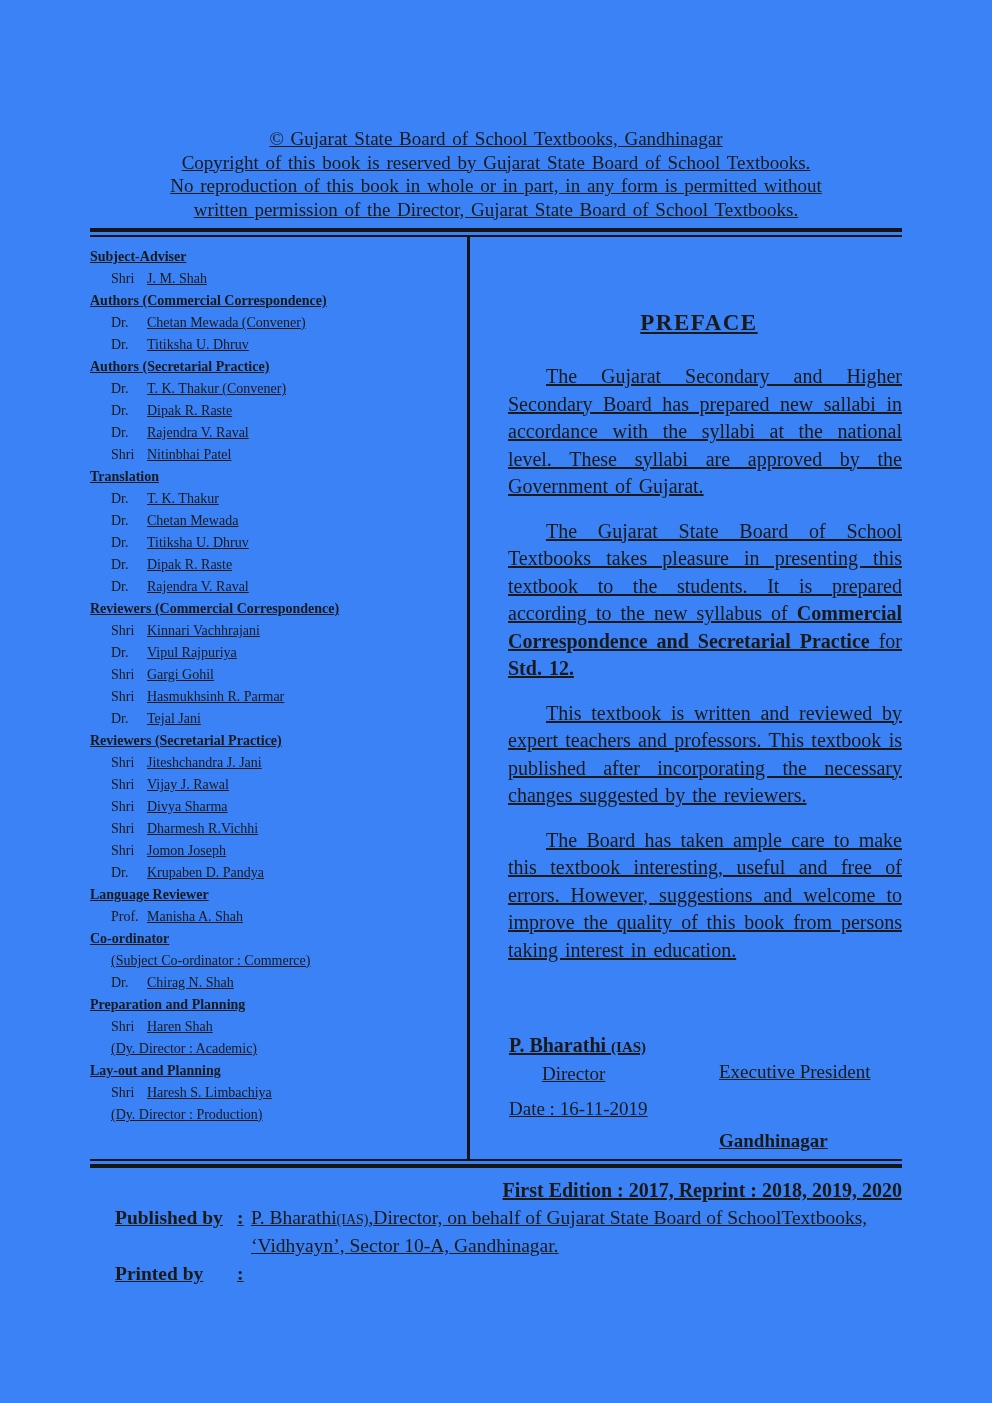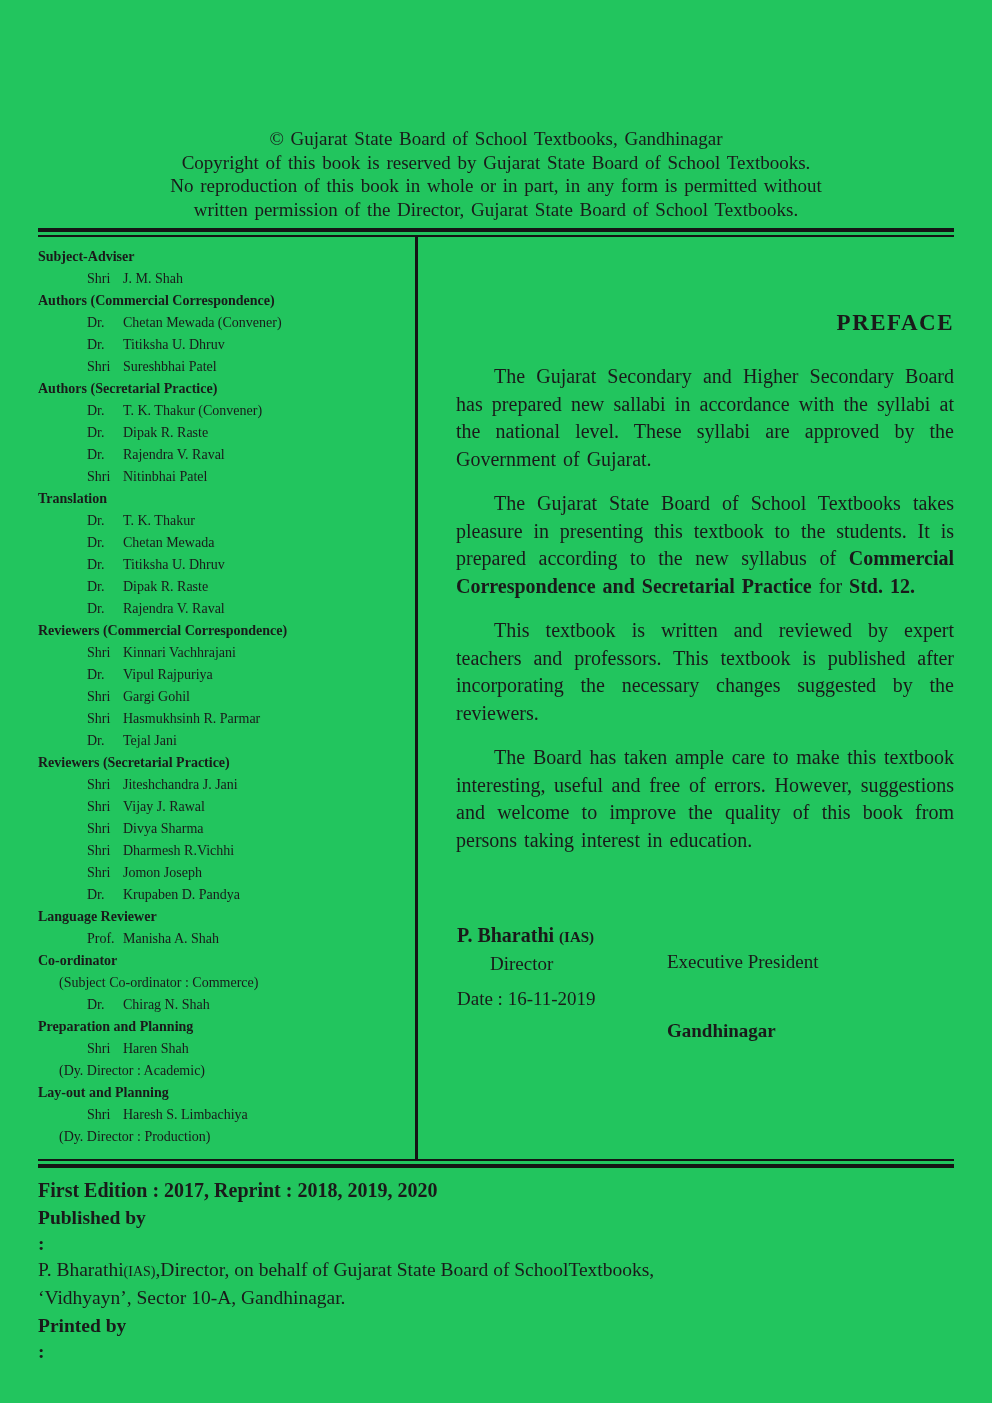--- a/index.html
+++ b/index.html
@@ -1,26 +1,27 @@
 <!DOCTYPE html>
 <html><head>
 <meta charset="utf-8">
 <style>
   :root{ --ink:#1a1a1a; --rule:#151515; }
   html,body{ margin:0; padding:0; background:#ffffff; }
   .page{
     position:relative;
     width:992px; height:1403px;
     margin:0 auto;
-    background:#22c55e;
+    background:#3b82f6;
     color:var(--ink);
     font-family:"Liberation Serif","DejaVu Serif",serif;
     box-sizing:border-box;
-    padding:0 38px;
+    padding:0 90px;
     overflow:hidden;
+    text-decoration:underline;
   }
   
   .copyright{
     padding-top:127px;
     text-align:center;
     font-size:19px;
     line-height:23.5px;
     word-spacing:2px;
   }
   
@@ -31,25 +32,25 @@
   .col-left{
     width:377px; box-sizing:border-box;
     padding-top:9px;
     font-size:14px; line-height:22px;
     white-space:nowrap;
   }
   .v-divider{ width:3px; background:var(--rule); }
   .col-right{ flex:1; box-sizing:border-box; padding-left:26px; }
   .credit-heading{ font-weight:bold; }
   .credit-entry{ padding-left:21px; }
-  .credit-entry .prefix{ display:inline-block; min-width:36px;margin-left:28px; }
+  .credit-entry .prefix{ display:inline-block; min-width:36px; }
   
   .preface-title{
     margin-top:72px; margin-bottom:26px;
-    text-align:right; font-weight:bold;
+    text-align:center; font-weight:bold;
     font-size:23px; line-height:28px; letter-spacing:1.5px;
   }
   .preface p{
     margin:0 0 17px 12px;
     font-size:20px; line-height:27.5px;
     text-align:justify; text-indent:38px;
     word-spacing:2px;
   }
   .b{ font-weight:bold; }
   
@@ -57,22 +58,22 @@
   .sig-left{ width:210px; }
   .sig-right{ flex:1; text-align:left; }
   .sig-name{ font-weight:bold; font-size:20px; line-height:26px; }
   .sig-name .ias{ font-size:15px; }
   .sig-role{ line-height:28px; }
   .sig-left .sig-role{ padding-left:33px; }
   .sig-date,.sig-place{ margin-top:6px; line-height:30px; }
   .sig-spacer{ height:26px; }
   .sig-place{ font-weight:bold;margin-top:40px; }
   
-  .edition{ margin-top:9px; text-align:left; font-weight:bold; font-size:20px; line-height:26px; }
-  .pub-row{ display:flex; font-size:19.5px; line-height:26px; margin-top:2px;flex-direction:column; }
+  .edition{ margin-top:9px; text-align:right; font-weight:bold; font-size:20px; line-height:26px; }
+  .pub-row{ display:flex; margin-left:25px; font-size:19.5px; line-height:26px; margin-top:2px; }
   .pub-label{ width:122px; font-weight:bold; flex:none; }
   .pub-colon{ width:14px; font-weight:bold; flex:none; }
   .pub-text{ flex:1; }
   .ias-small{ font-size:14px; }
 </style>
 </head>
 <body>
 
 <div class="page">
 
@@ -88,21 +89,20 @@
   <div class="columns">
     <div class="col-left">
         <div class="credit-section">
           <div class="credit-heading">Subject-Adviser</div>
           <div class="credit-entry"><span class="prefix">Shri</span><span class="name">J. M. Shah</span></div>
         </div>
         <div class="credit-section">
           <div class="credit-heading">Authors (Commercial Correspondence)</div>
           <div class="credit-entry"><span class="prefix">Dr.</span><span class="name">Chetan Mewada (Convener)</span></div>
           <div class="credit-entry"><span class="prefix">Dr.</span><span class="name">Titiksha U. Dhruv</span></div>
-          <div class="credit-entry"><span class="prefix">Shri</span><span class="name">Sureshbhai Patel</span></div>
         </div>
         <div class="credit-section">
           <div class="credit-heading">Authors (Secretarial Practice)</div>
           <div class="credit-entry"><span class="prefix">Dr.</span><span class="name">T. K. Thakur (Convener)</span></div>
           <div class="credit-entry"><span class="prefix">Dr.</span><span class="name">Dipak R. Raste</span></div>
           <div class="credit-entry"><span class="prefix">Dr.</span><span class="name">Rajendra V. Raval</span></div>
           <div class="credit-entry"><span class="prefix">Shri</span><span class="name">Nitinbhai Patel</span></div>
         </div>
         <div class="credit-section">
           <div class="credit-heading">Translation</div>

